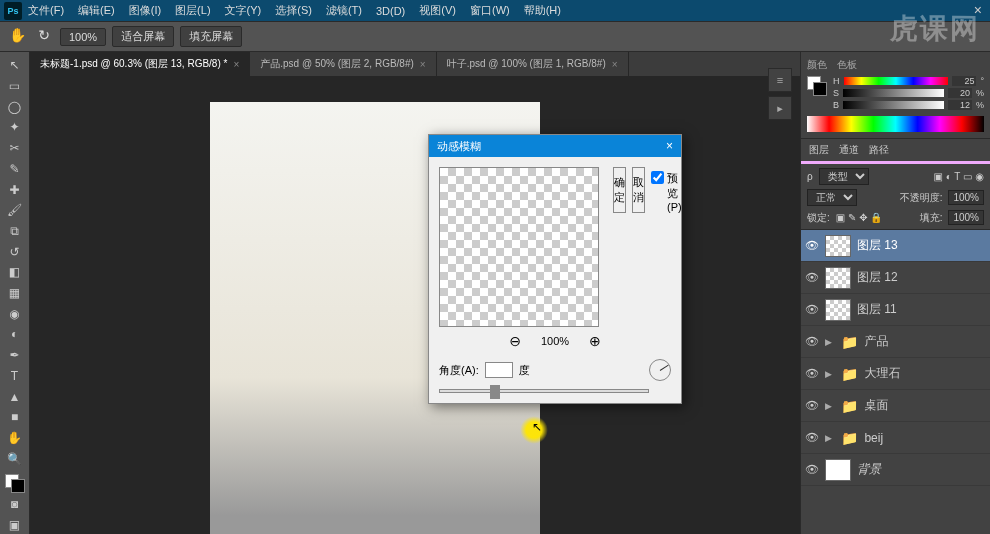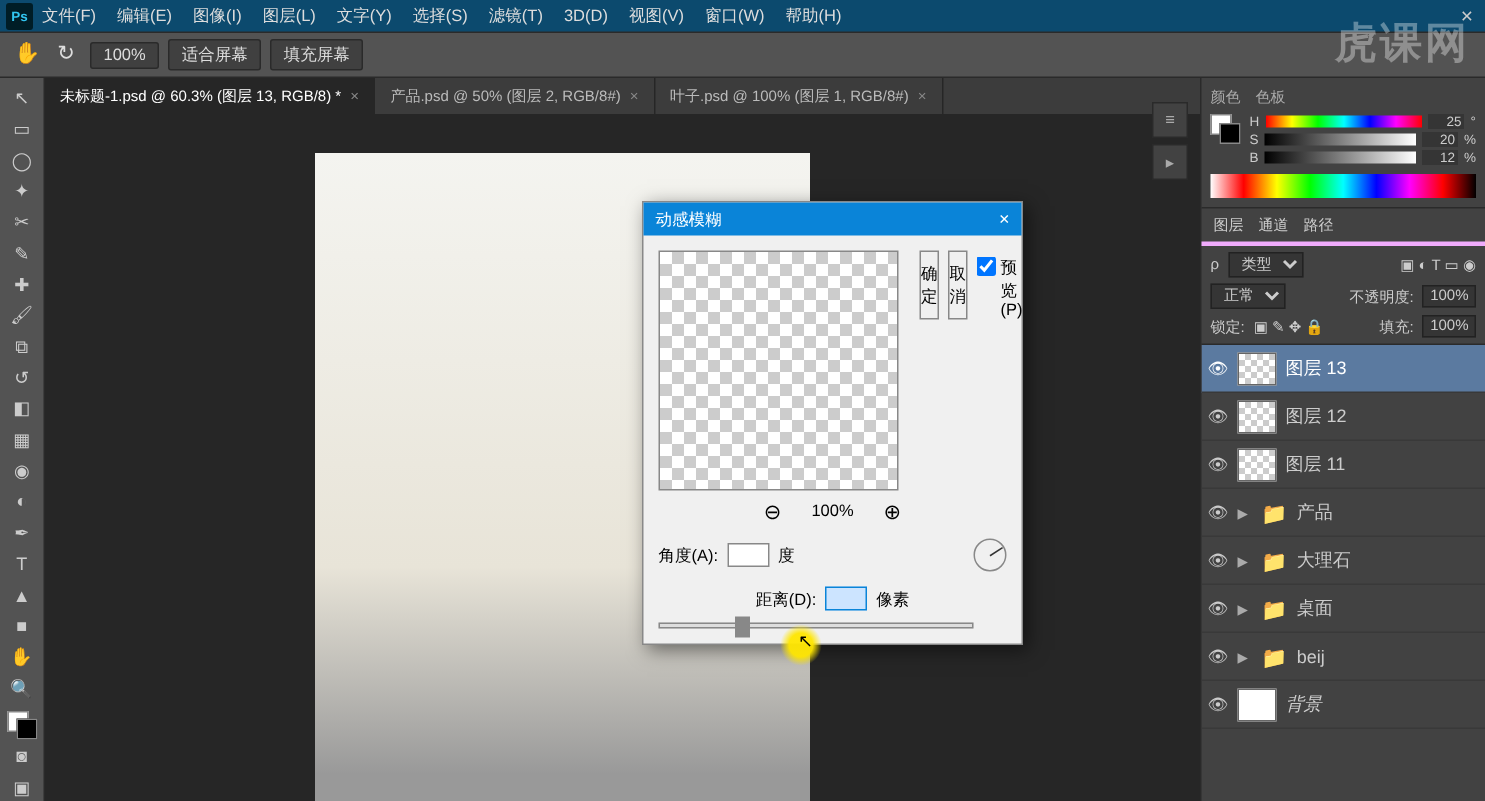--- a/index.html
+++ b/index.html
@@ -283,25 +283,20 @@
       <span>100%</span>
       <span class="zoom-icon">⊕</span>
     </div>
     <div class="field-row">
       <span>角度(A):</span>
       <input value="33" style="">
       <span>度</span>
       <span style="flex:1"></span>
       <div class="angle-dial"></div>
     </div>
-    <div class="field-row" style="justify-content:center">
-      <span>距离(D):</span>
-      <input class="sel" value="121" style="">
-      <span>像素</span>
-    </div>
     <div class="slider">
         <div class="thumb"></div>
       </div>
   </div>
 </div>
 
 <div class="cursor-highlight"></div>
 <div class="cursor-arrow">↖</div>
 <div class="watermark">虎课网</div>
 

